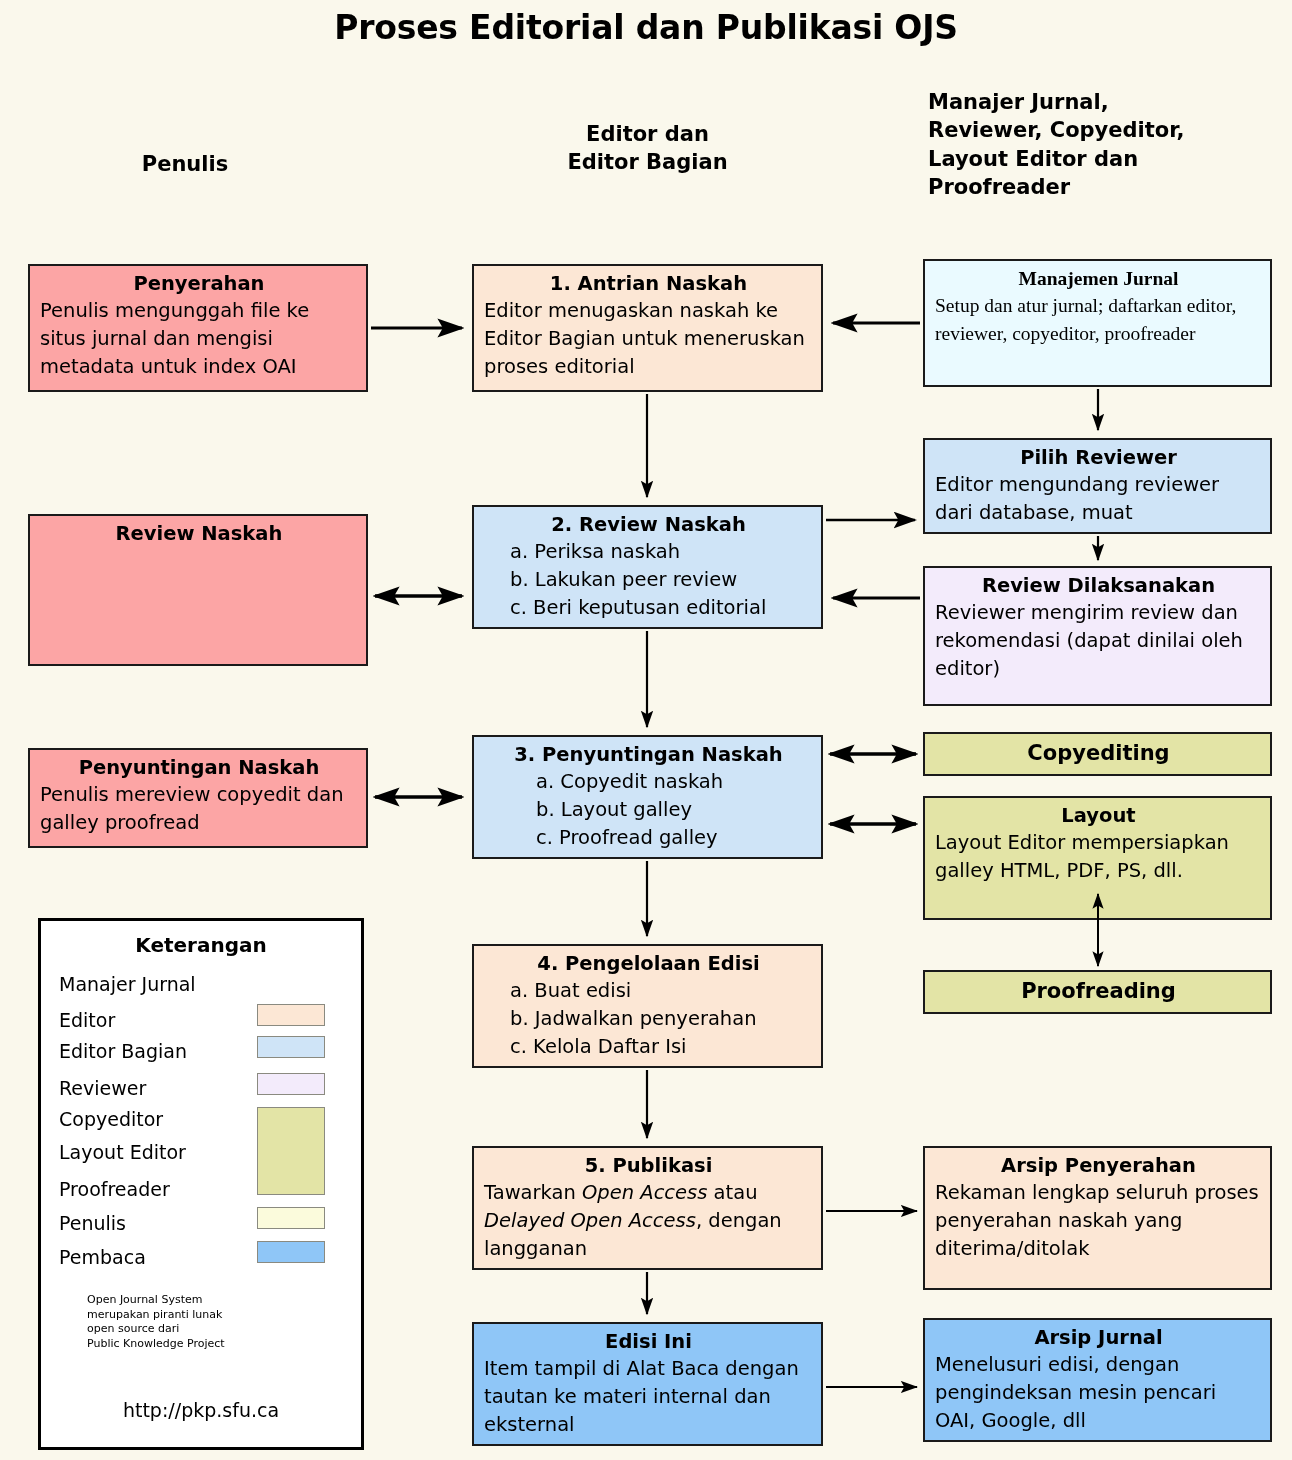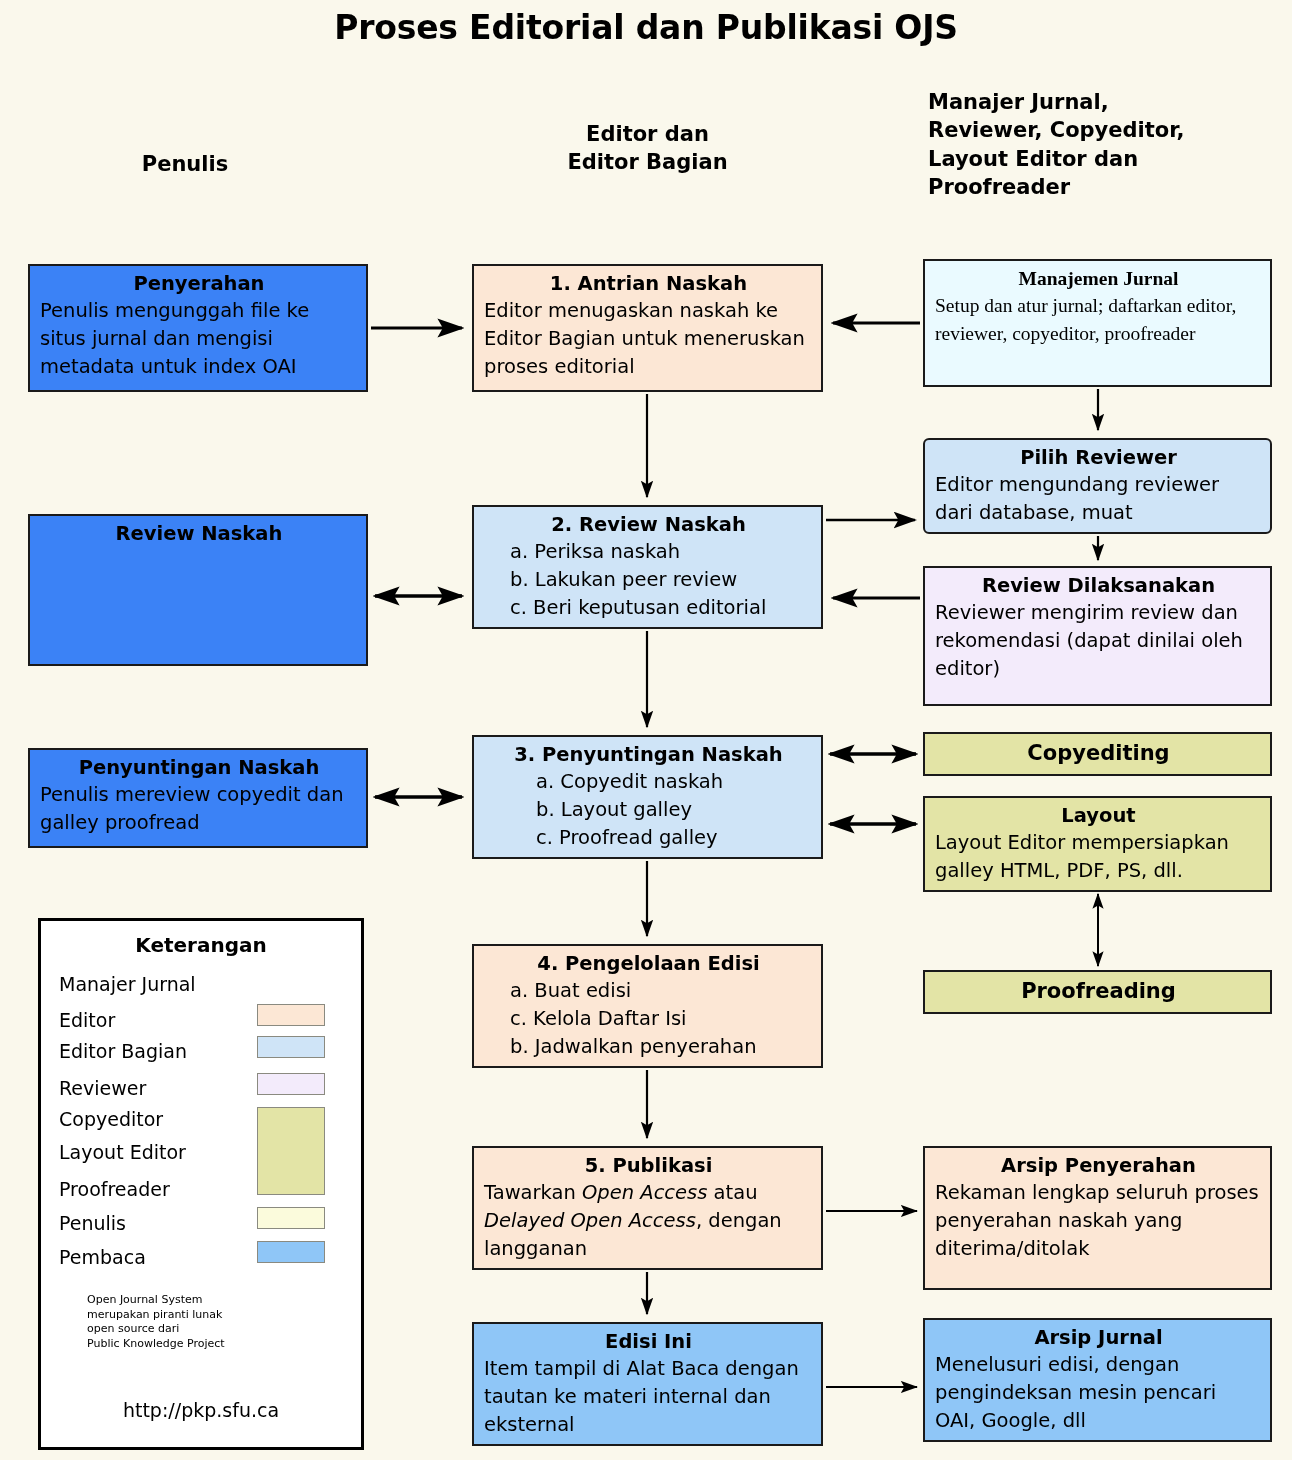--- a/index.html
+++ b/index.html
@@ -37,21 +37,21 @@
   }
   .box .bt{
     display:block;text-align:center;font-weight:bold;font-size:19.5px;
     line-height:1.4;
   }
   .box .bb{display:block;}
   .box.titleonly{display:flex;align-items:center;justify-content:center;}
   .box.titleonly .bt{font-size:21px;}
 
   
-  .f-author{background:#3b82f6;}
+  .f-author{background:#fca5a5;}
   .f-editor{background:#fce7d5;}
   .f-section{background:#cfe4f7;}
   .f-manager{background:#eafaff;font-family:Liberation Serif, serif;}
   .f-reviewer{background:#f3ebfb;}
   .f-copy{background:#e3e4a6;}
   .f-reader{background:#8fc6f7;}
 
   
   .legend{
     position:absolute;left:38px;top:918px;width:326px;height:532px;
@@ -106,21 +106,21 @@
     <span class="bt">Review Naskah</span>
   </div>
 
   <div class="box f-section" style="left:472px;top:505px;width:351px;height:124px;">
     <span class="bt">2. Review Naskah</span>
     <span class="bb" style="padding-left:26px;">a. Periksa naskah</span>
     <span class="bb" style="padding-left:26px;">b. Lakukan peer review</span>
     <span class="bb" style="padding-left:26px;">c. Beri keputusan editorial</span>
   </div>
 
-  <div class="box f-section" style="left:923px;top:438px;width:349px;height:96px;border-radius:6px;">
+  <div class="box f-section" style="left:923px;top:438px;width:349px;height:96px;">
     <span class="bt">Pilih Reviewer</span>
     <span class="bb">Editor mengundang reviewer dari database, muat</span>
   </div>
 
   <div class="box f-reviewer" style="left:923px;top:566px;width:349px;height:140px;">
     <span class="bt">Review Dilaksanakan</span>
     <span class="bb">Reviewer mengirim review dan rekomendasi (dapat dinilai oleh editor)</span>
   </div>
 
   <div class="box f-author" style="left:28px;top:748px;width:340px;height:100px;">
@@ -132,34 +132,34 @@
     <span class="bt">3. Penyuntingan Naskah</span>
     <span class="bb" style="padding-left:52px;">a. Copyedit naskah</span>
     <span class="bb" style="padding-left:52px;">b. Layout galley</span>
     <span class="bb" style="padding-left:52px;">c. Proofread galley</span>
   </div>
 
   <div class="box f-copy titleonly" style="left:923px;top:732px;width:349px;height:44px;">
     <span class="bt">Copyediting</span>
   </div>
 
-  <div class="box f-copy" style="left:923px;top:796px;width:349px;height:96px;">
+  <div class="box f-copy" style="left:923px;top:796px;width:349px;height:124px;">
     <span class="bt">Layout</span>
     <span class="bb">Layout Editor mempersiapkan galley HTML, PDF, PS, dll.</span>
   </div>
 
   <div class="box f-copy titleonly" style="left:923px;top:970px;width:349px;height:44px;">
     <span class="bt">Proofreading</span>
   </div>
 
   <div class="box f-editor" style="left:472px;top:944px;width:351px;height:124px;">
     <span class="bt">4. Pengelolaan Edisi</span>
     <span class="bb" style="padding-left:26px;">a. Buat edisi</span>
+    <span class="bb" style="padding-left:26px;">b. Jadwalkan penyerahan</span>
     <span class="bb" style="padding-left:26px;">c. Kelola Daftar Isi</span>
-    <span class="bb" style="padding-left:26px;">b. Jadwalkan penyerahan</span>
   </div>
 
   <div class="box f-editor" style="left:472px;top:1146px;width:351px;height:124px;">
     <span class="bt">5. Publikasi</span>
     <span class="bb"><span>Tawarkan </span><span class="ital">Open Access</span><span> atau </span><span class="ital">Delayed Open Access</span><span>, dengan langganan</span></span>
   </div>
 
   <div class="box f-editor" style="left:923px;top:1146px;width:349px;height:144px;">
     <span class="bt">Arsip Penyerahan</span>
     <span class="bb">Rekaman lengkap seluruh proses penyerahan naskah yang diterima/ditolak</span>

